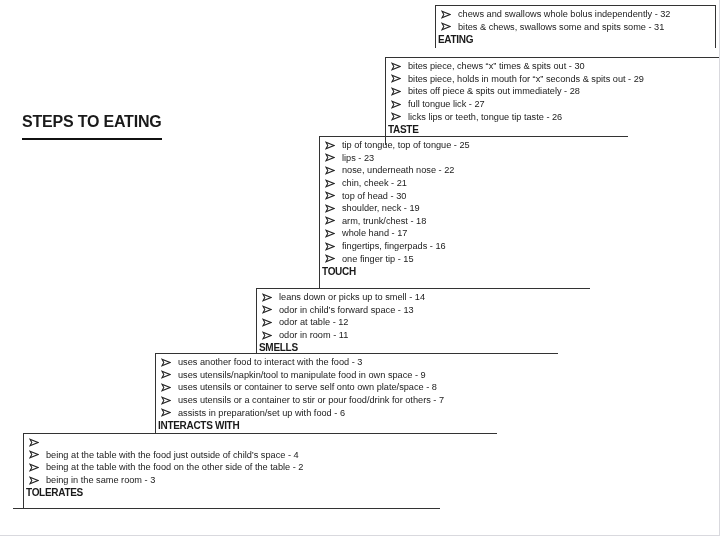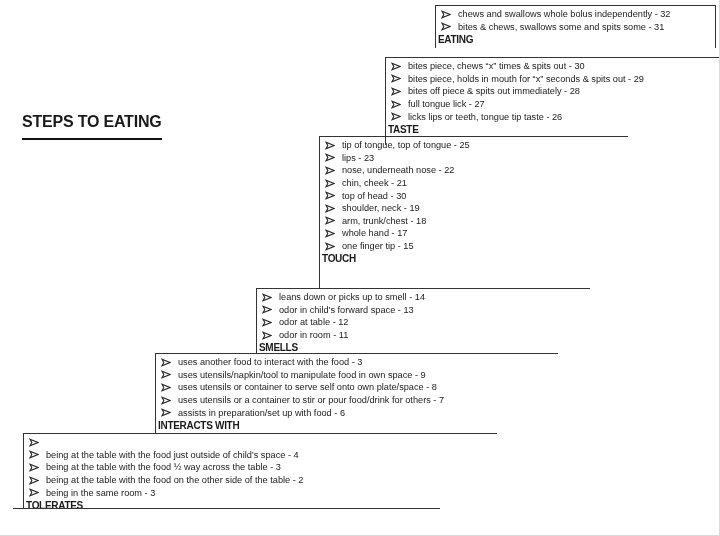--- a/index.html
+++ b/index.html
@@ -190,20 +190,28 @@
             </svg>
           </span>
           <span class="txt">whole hand - 17</span>
         </div>
         <div class="item">
           <span class="bullet">
             <svg width="10" height="9" viewBox="0 0 10 9" aria-hidden="true">
               <path d="M1 1.2 L9 4.5 L1 7.8 L2.8 4.5 Z" fill="#ffffff" stroke="#222222" stroke-width="1.1" stroke-linejoin="miter"></path>
             </svg>
           </span>
+          <span class="txt">fingertips, fingerpads - 16</span>
+        </div>
+        <div class="item">
+          <span class="bullet">
+            <svg width="10" height="9" viewBox="0 0 10 9" aria-hidden="true">
+              <path d="M1 1.2 L9 4.5 L1 7.8 L2.8 4.5 Z" fill="#ffffff" stroke="#222222" stroke-width="1.1" stroke-linejoin="miter"></path>
+            </svg>
+          </span>
           <span class="txt">one finger tip - 15</span>
         </div>
       </div>
     <h2 class="hdg">TOUCH</h2>
   </section>
 
   <section class="step s-smells">
     <div class="items">
         <div class="item">
           <span class="bullet">
@@ -303,28 +311,20 @@
             </svg>
           </span>
           <span class="txt">being at the table with the food just outside of child’s space - 4</span>
         </div>
         <div class="item">
           <span class="bullet">
             <svg width="10" height="9" viewBox="0 0 10 9" aria-hidden="true">
               <path d="M1 1.2 L9 4.5 L1 7.8 L2.8 4.5 Z" fill="#ffffff" stroke="#222222" stroke-width="1.1" stroke-linejoin="miter"></path>
             </svg>
           </span>
-          <span class="txt">being at the table with the food ½ way across the table - 3</span>
-        </div>
-        <div class="item">
-          <span class="bullet">
-            <svg width="10" height="9" viewBox="0 0 10 9" aria-hidden="true">
-              <path d="M1 1.2 L9 4.5 L1 7.8 L2.8 4.5 Z" fill="#ffffff" stroke="#222222" stroke-width="1.1" stroke-linejoin="miter"></path>
-            </svg>
-          </span>
           <span class="txt">being at the table with the food on the other side of the table - 2</span>
         </div>
         <div class="item">
           <span class="bullet">
             <svg width="10" height="9" viewBox="0 0 10 9" aria-hidden="true">
               <path d="M1 1.2 L9 4.5 L1 7.8 L2.8 4.5 Z" fill="#ffffff" stroke="#222222" stroke-width="1.1" stroke-linejoin="miter"></path>
             </svg>
           </span>
           <span class="txt">being in the same room - 3</span>
         </div>

